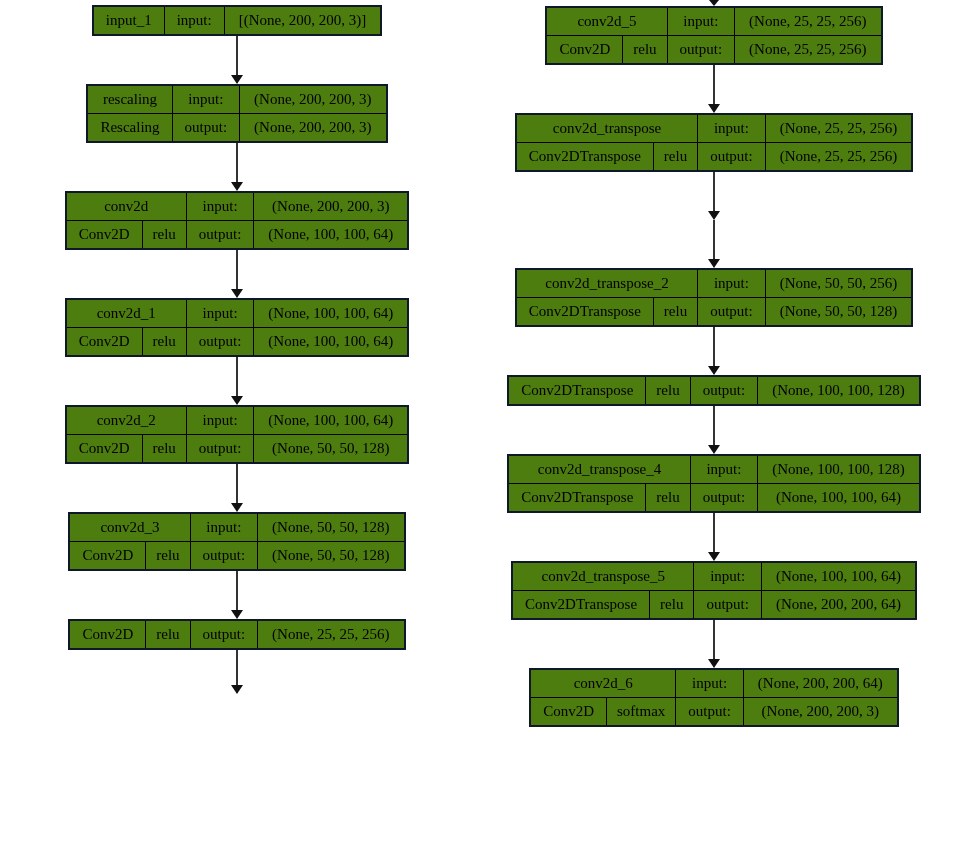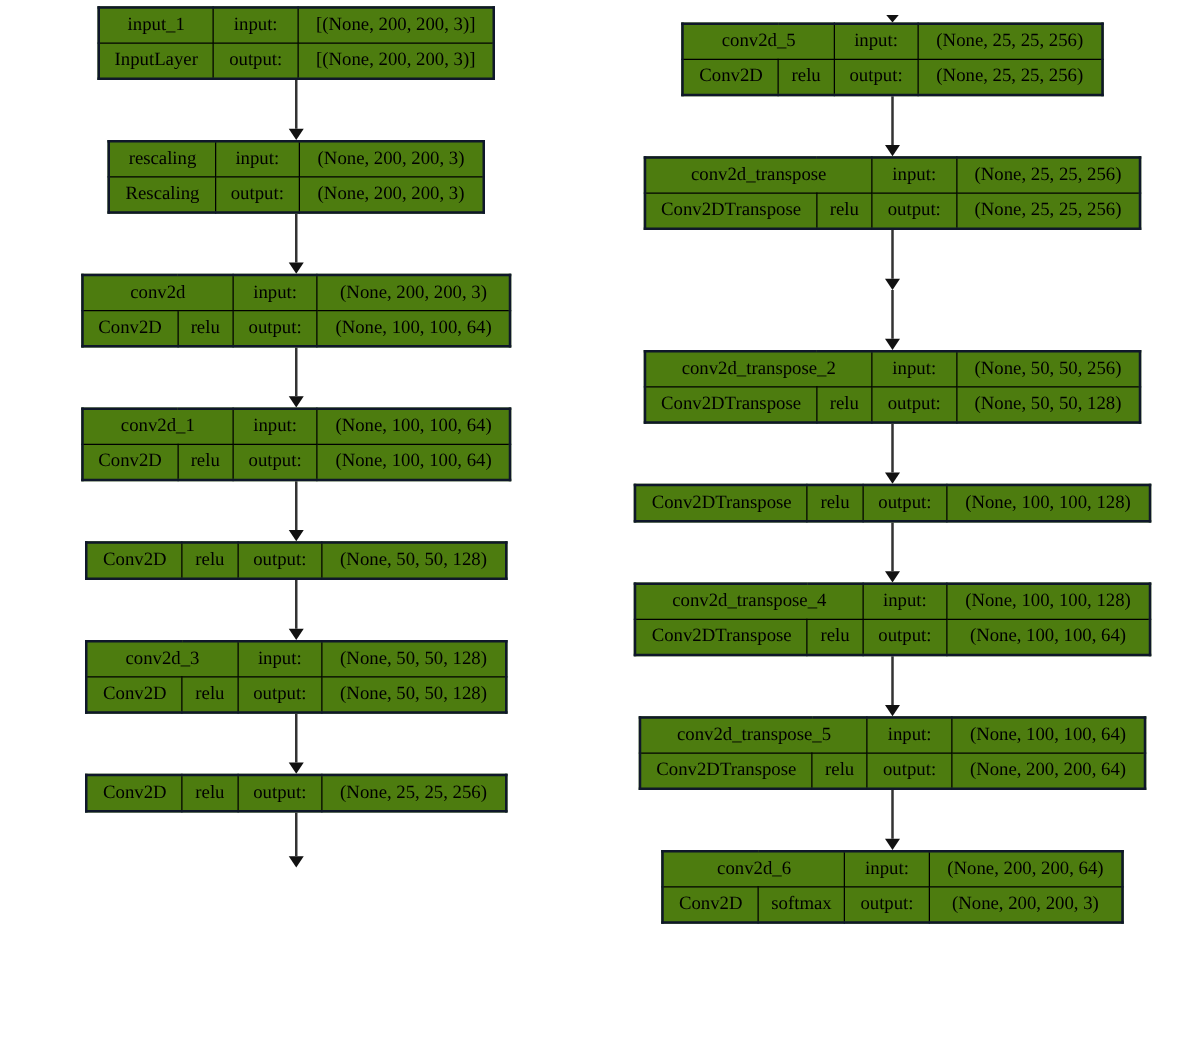--- a/index.html
+++ b/index.html
@@ -4,21 +4,21 @@
 <style>
   html,body{margin:0;padding:0;}
   body{
     width:954px;height:850px;background:#ffffff;position:relative;
     font-family:"Liberation Serif","DejaVu Serif",serif;color:#000;
     overflow:hidden;
   }
   .canvas{position:absolute;inset:0;}
   .col{position:absolute;display:flex;flex-direction:column;align-items:center;}
   .col-left{left:0;top:5px;width:474px;}
-  .col-right{left:474px;top:12px;width:480px;}
+  .col-right{left:474px;top:0;width:480px;}
   table.node{border-collapse:collapse;background:#4d7c0f;border:2px solid #0f172a;}
   .node td{
     border:1px solid #000;height:27px;padding:0 12px;text-align:center;
     font-size:15px;white-space:nowrap;vertical-align:middle;
   }
   .node td.c-shape{padding:0 14px;}
   .node td.c-act{padding:0 10px;}
   .edge{height:48px;display:flex;flex-direction:column;align-items:center;}
   .edge-line{flex:1 1 auto;width:2px;background:#333333;}
   .edge-head{
@@ -40,25 +40,20 @@
 
   <div class="col col-left">
 
     <table class="node">
         <tbody>
       <tr>
         <td class="c-name">input_1</td>
         <td class="c-io">input:</td>
         <td class="c-shape">[(None, 200, 200, 3)]</td>
       </tr>
-      <tr>
-        <td class="c-cls">InputLayer</td>
-        <td class="c-io">output:</td>
-        <td class="c-shape">[(None, 200, 200, 3)]</td>
-      </tr>
     </tbody>
       </table>
 
     <div class="edge">
         <span class="edge-line"></span>
         <span class="edge-head"></span>
       </div>
 
     <table class="node">
         <tbody>
@@ -117,20 +112,25 @@
     </tbody>
       </table>
 
     <div class="edge">
         <span class="edge-line"></span>
         <span class="edge-head"></span>
       </div>
 
     <table class="node">
         <tbody>
+      <tr>
+        <td class="c-name" colspan="2">conv2d_2</td>
+        <td class="c-io">input:</td>
+        <td class="c-shape">(None, 100, 100, 64)</td>
+      </tr>
       <tr>
         <td class="c-cls">Conv2D</td>
         <td class="c-act">relu</td>
         <td class="c-io">output:</td>
         <td class="c-shape">(None, 50, 50, 128)</td>
       </tr>
     </tbody>
       </table>
 
     <div class="edge">

